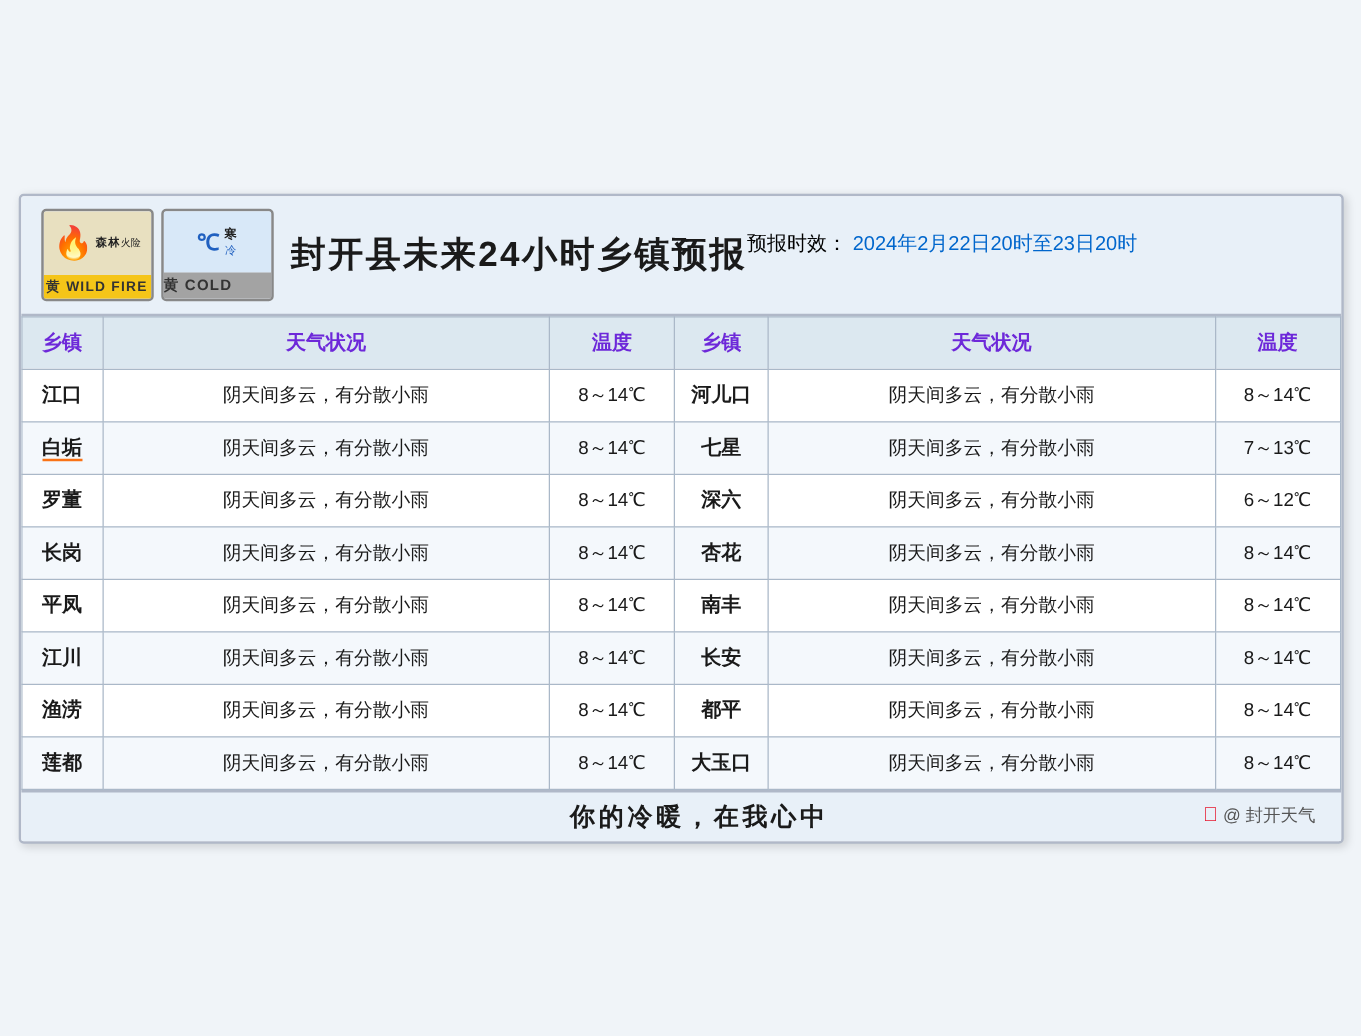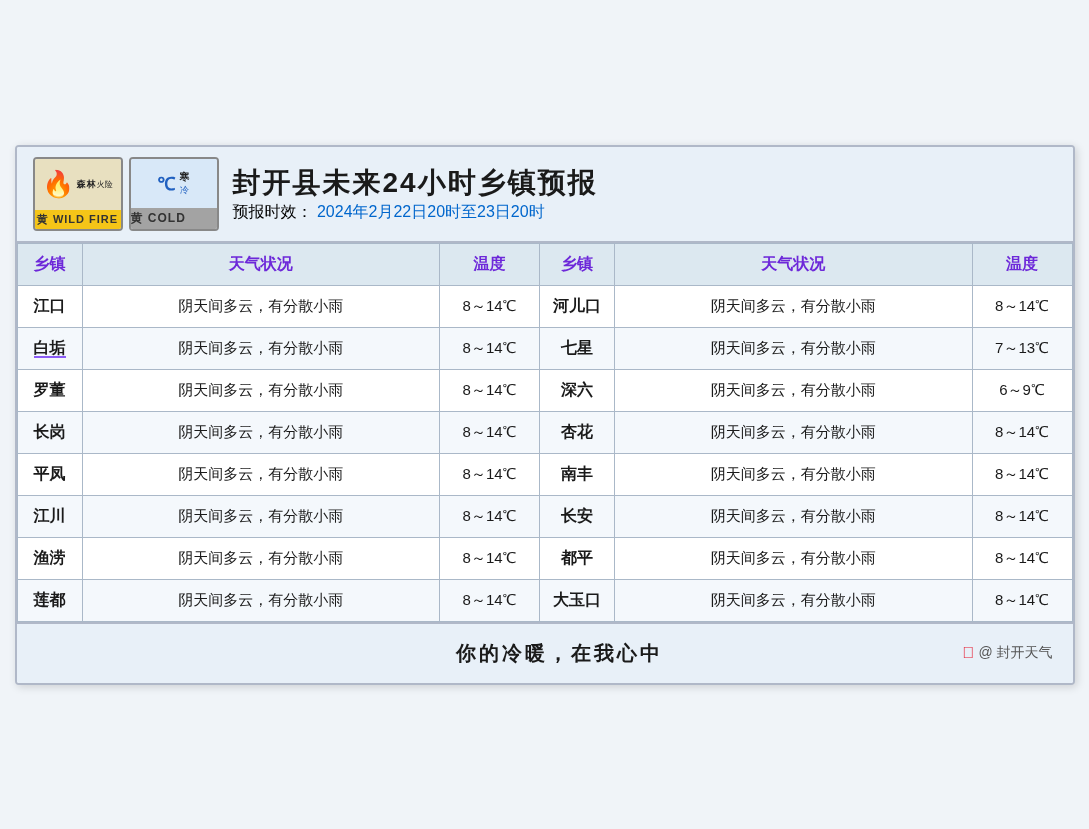--- a/index.html
+++ b/index.html
@@ -88,21 +88,21 @@
       width: 100%;
       text-align: left;
       padding: 2px 0;
       font-size: 12px;
       font-weight: bold;
       color: #333;
       letter-spacing: 1px;
     }
     .title-section {
       display: flex;
-      flex-direction: column;
+      flex-direction: row;
     }
     .main-title {
       font-size: 28px;
       font-weight: bold;
       color: #1a1a1a;
       letter-spacing: 2px;
     }
     .table-container {
       padding: 0;
     }
@@ -144,21 +144,21 @@
     .temp-cell {
       width: 100px;
       font-size: 15px;
     }
     .footer {
       background: #e8f0f8;
       border-top: 2px solid #b0b8c8;
       display: flex;
       align-items: center;
       justify-content: space-between;
-      padding: 16px 20px;
+      padding: 6px 20px;
     }
     .footer-text {
       font-size: 20px;
       font-weight: bold;
       color: #1a1a1a;
       letter-spacing: 3px;
       flex: 1;
       text-align: center;
     }
     .footer-logo {
@@ -270,34 +270,34 @@
       <tbody id="table-body">
       <tr>
             <td class="town-cell">江口</td>
             <td class="weather-cell">阴天间多云，有分散小雨</td>
             <td class="temp-cell">8～14℃</td>
             <td class="town-cell">河儿口</td>
             <td class="weather-cell">阴天间多云，有分散小雨</td>
             <td class="temp-cell">8～14℃</td>
           </tr>
           <tr>
-            <td class="town-cell"><span style="border-bottom: 2px solid #8b5cf6;">白垢</span></td>
+            <td class="town-cell"><span style="border-bottom: 2px solid #f97316;">白垢</span></td>
             <td class="weather-cell">阴天间多云，有分散小雨</td>
             <td class="temp-cell">8～14℃</td>
             <td class="town-cell">七星</td>
             <td class="weather-cell">阴天间多云，有分散小雨</td>
             <td class="temp-cell">7～13℃</td>
           </tr>
           <tr>
             <td class="town-cell">罗董</td>
             <td class="weather-cell">阴天间多云，有分散小雨</td>
             <td class="temp-cell">8～14℃</td>
             <td class="town-cell">深六</td>
             <td class="weather-cell">阴天间多云，有分散小雨</td>
-            <td class="temp-cell">6～9℃</td>
+            <td class="temp-cell">6～12℃</td>
           </tr>
           <tr>
             <td class="town-cell">长岗</td>
             <td class="weather-cell">阴天间多云，有分散小雨</td>
             <td class="temp-cell">8～14℃</td>
             <td class="town-cell">杏花</td>
             <td class="weather-cell">阴天间多云，有分散小雨</td>
             <td class="temp-cell">8～14℃</td>
           </tr>
           <tr>

